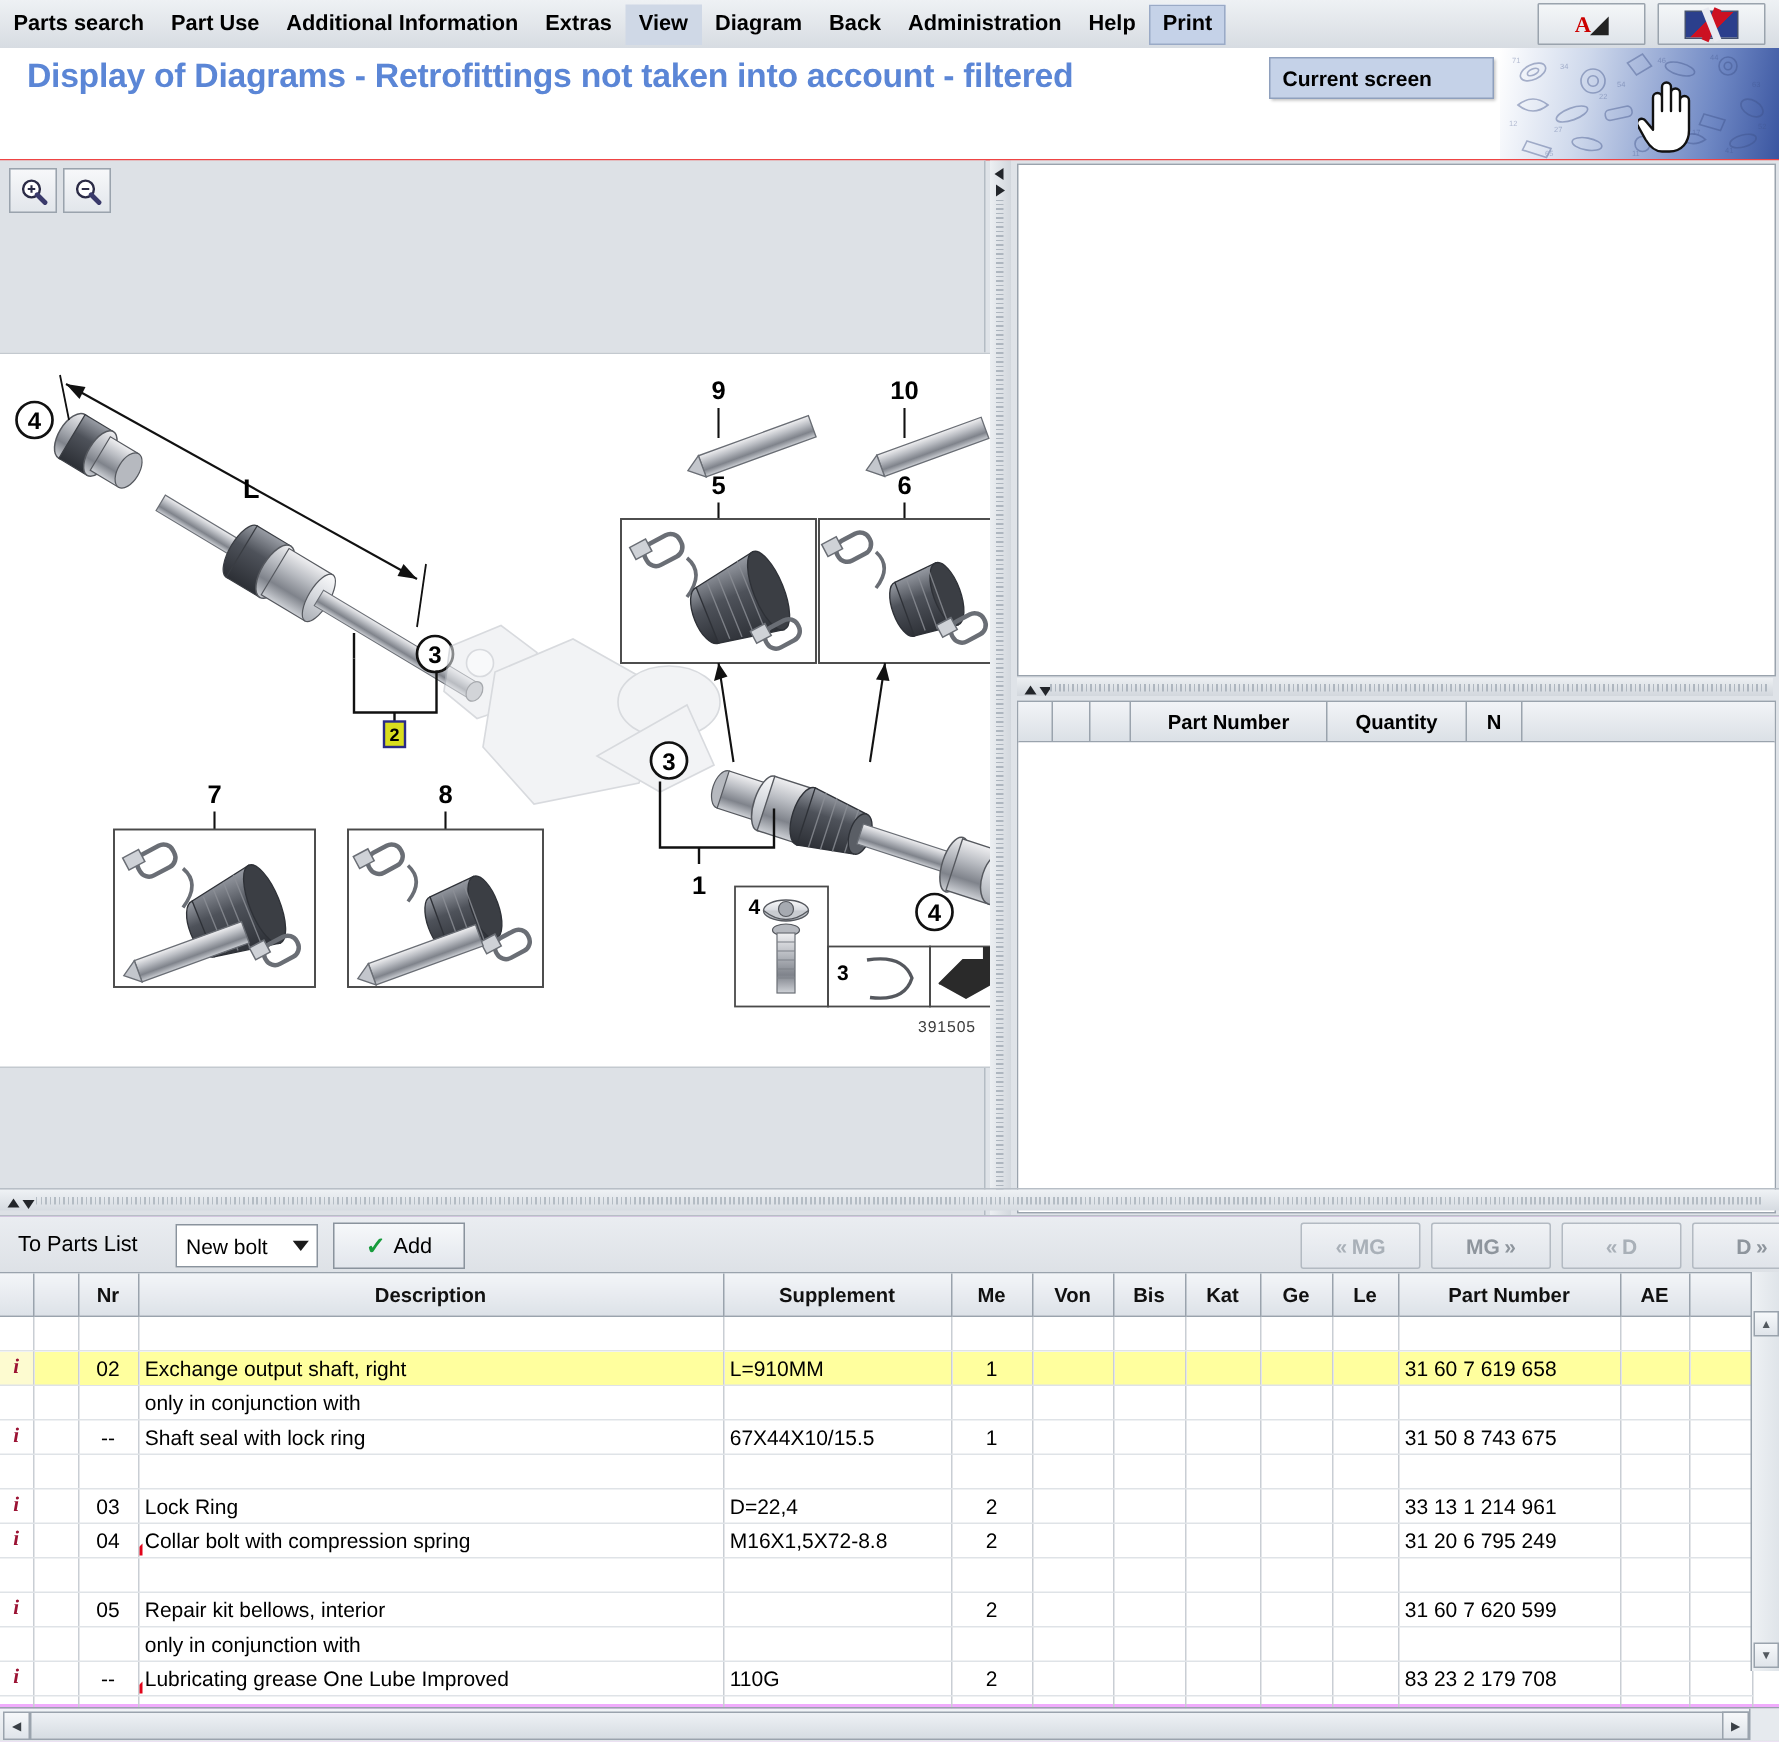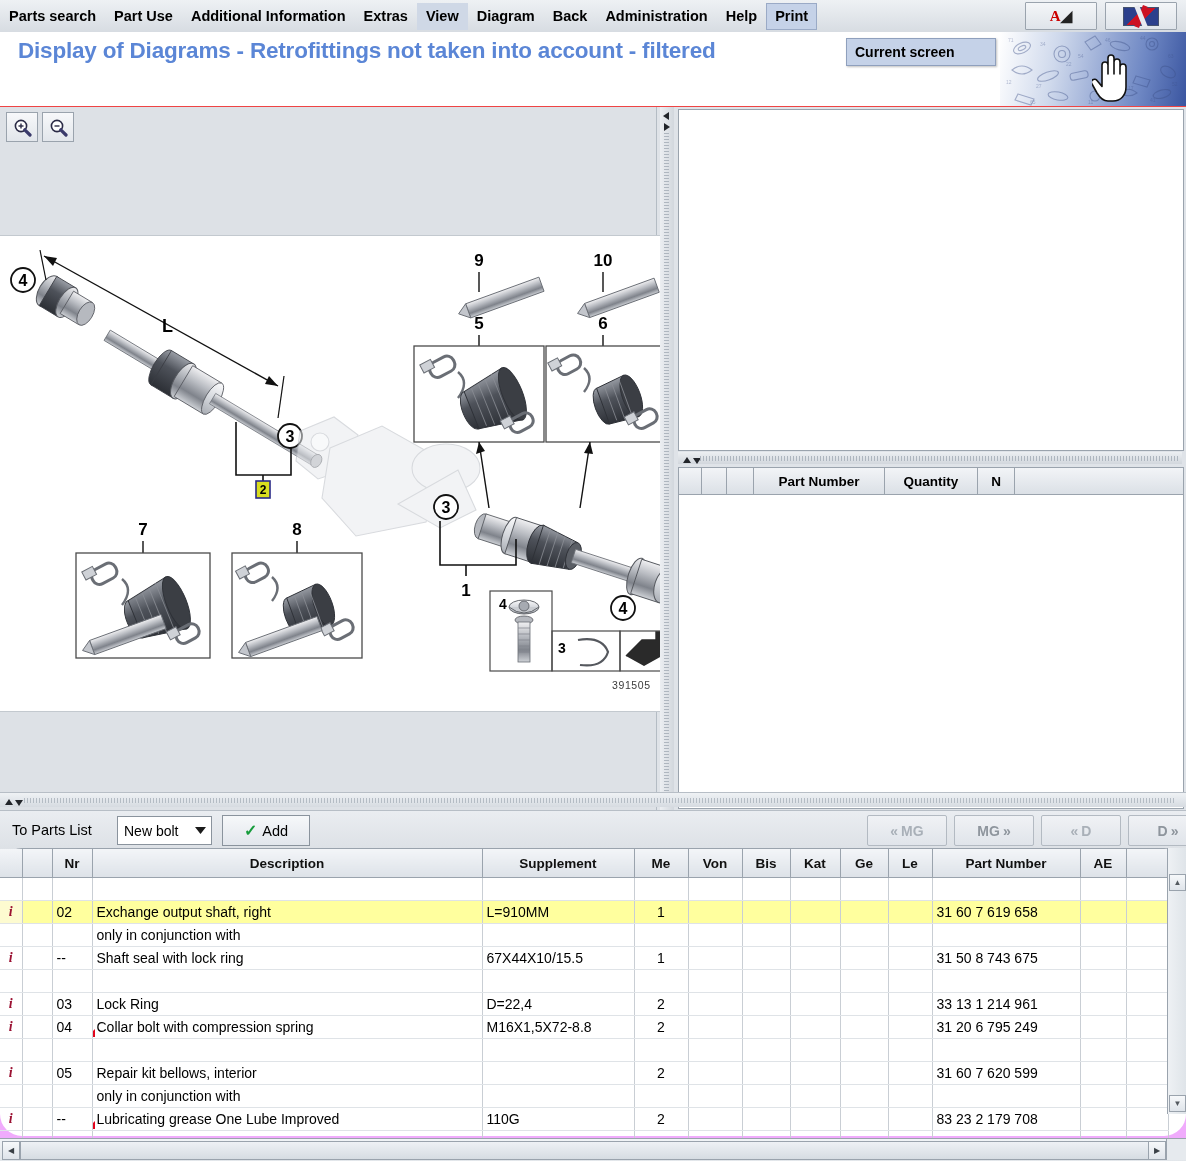--- a/index.html
+++ b/index.html
@@ -132,38 +132,38 @@
   .check{color:#179c3c;font-size:16px;font-weight:bold;}
   .navbtns{position:absolute;right:10px;top:4px;display:flex;gap:7px;}
   .navbtn{width:78px;height:29px;background:linear-gradient(#f0f2f5,#e0e4ea);
           border:1px solid #b3bac2;border-radius:2px;color:#a9b0b8;
           display:flex;align-items:center;justify-content:center;
           font-size:14px;font-weight:bold;gap:3px;}
   .navbtn.d2{color:#8e959d;}
 
   
   .tablewrap{position:absolute;left:0;top:848px;width:1186px;height:287px;background:#fff;
-             border-top:1px solid #9aa3ad;border-radius:22px;}
+             border-top:1px solid #9aa3ad;}
   table.parts{border-collapse:collapse;width:1168px;table-layout:fixed;}
   table.parts th{
     background:linear-gradient(#f3f5f8,#dde2e8);
     border-right:1px solid #9aa3ad;border-bottom:1px solid #9aa3ad;
     font-size:13.5px;font-weight:bold;height:28px;padding:0 3px;
     color:#111;
   }
   table.parts td{
     border-right:1px solid #c9ced4;border-bottom:1px solid #dfe3e7;
     height:22px;font-size:14px;padding:0 4px;vertical-align:middle;
     overflow:hidden;white-space:nowrap;
   }
   tr.hl td{background:#ffff9e;}
   tr.hl td.cinfo{background:#fdfbd0;}
   .cinfo{text-align:center;color:#9b1233;font-weight:bold;font-style:italic;
          font-family:"Liberation Serif",serif;font-size:15px;}
-  .cnr{position:relative;}
+  .cnr{text-align:center;position:relative;}
   .cme{text-align:center;}
   .cdesc{position:relative;}
   .tri{position:absolute;left:-9px;bottom:1px;width:0;height:0;
        border-left:8px solid transparent;border-bottom:8px solid #e2041b;}
   .vsb{position:absolute;right:0;top:848px;width:18px;height:266px;
        background:linear-gradient(90deg,#eef1f4,#dfe4e9);border-left:1px solid #9aa3ad;}
   .vsb .up,.vsb .dn{position:absolute;left:1px;width:15px;height:15px;
        background:linear-gradient(#f6f8fa,#dfe4ea);border:1px solid #9aa3ad;
        display:flex;align-items:center;justify-content:center;font-size:8px;color:#53595f;}
   .vsb .up{top:26px;}.vsb .dn{bottom:2px;}

